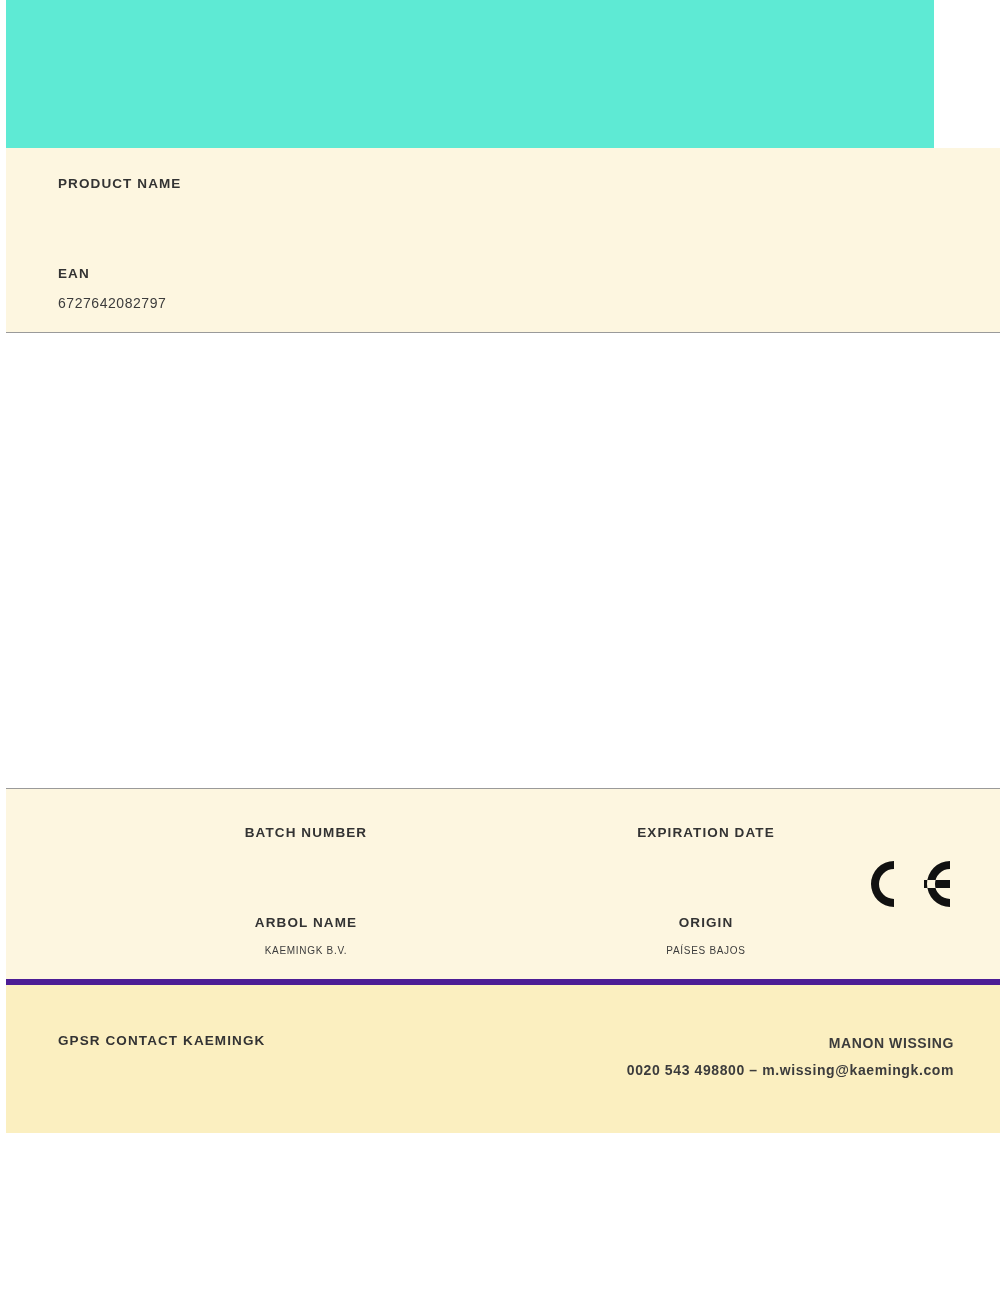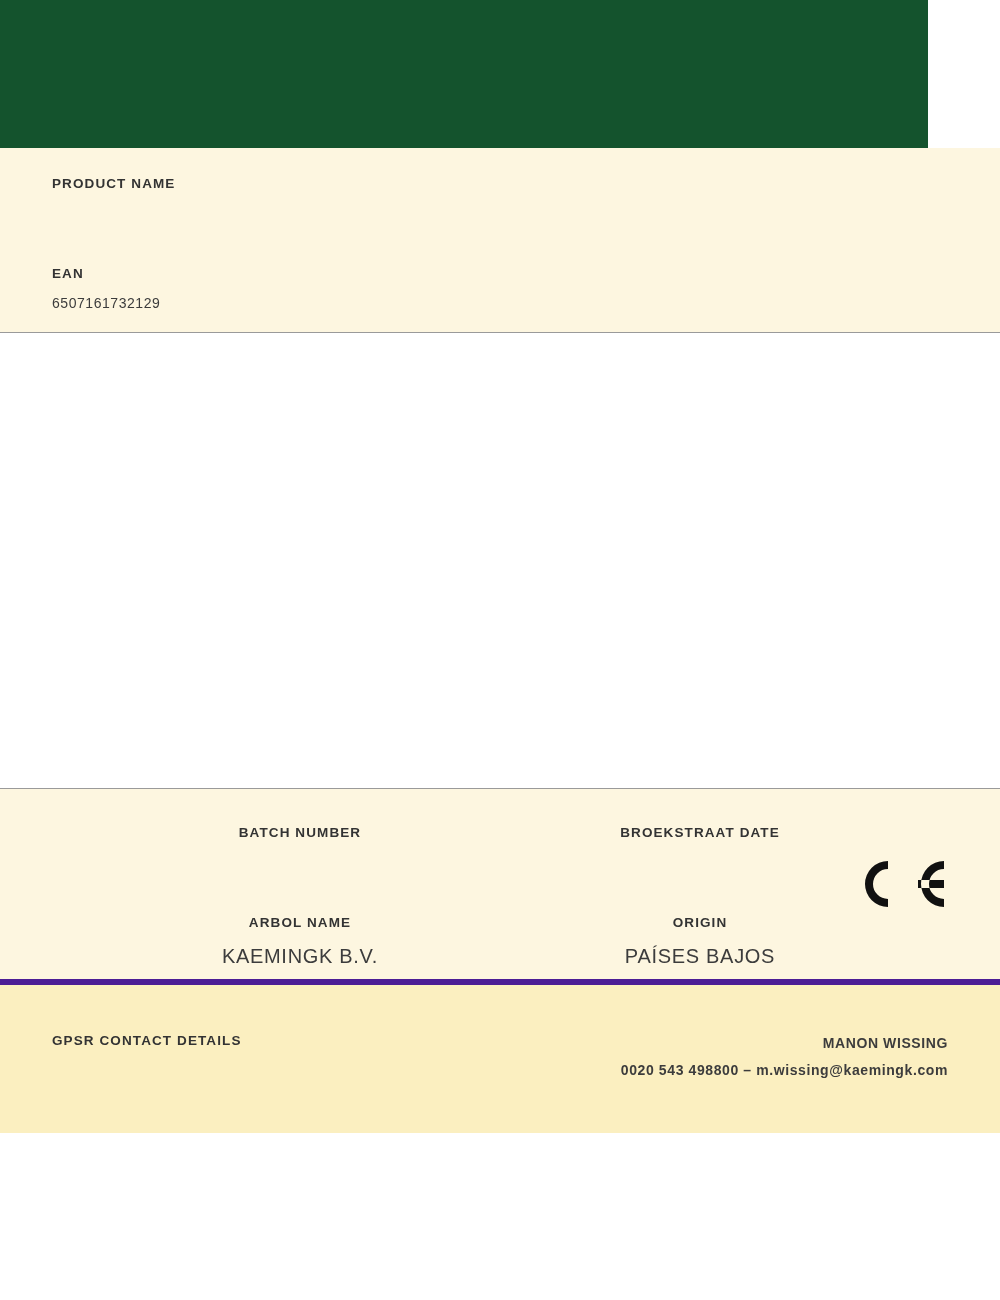--- a/index.html
+++ b/index.html
@@ -11,24 +11,24 @@
     width: 1000px;
     height: 1300px;
     position: relative;
     font-family: "Liberation Sans", sans-serif;
     color: #3b3b3b;
     overflow: hidden;
   }
 
   .page {
     position: absolute;
-    top: 0; left: 0;
+    top: 0; left: 6px;
     width: 928px;
     height: 1300px;
-    background: #14532d;
+    background: #5eead4;
   }
 
   
   .top-block {
     position: absolute;
     top: 148px;
     left: 0;
     width: 1000px;
     height: 185px;
     background: #fdf6e0;
@@ -93,21 +93,21 @@
   .mid-block .col-head {
     position: absolute;
     font-size: 13.5px;
     font-weight: 700;
     letter-spacing: 1.1px;
     color: #333333;
     text-align: center;
   }
   .mid-block .col-val {
     position: absolute;
-    font-size: 20px;
+    font-size: 10px;
     letter-spacing: 0.7px;
     color: #3c3c3c;
     text-align: center;
   }
   .batch-head { left: 150px; top: 36px; width: 300px; }
   .exp-head   { left: 550px; top: 36px; width: 300px; }
   .legal-head { left: 150px; top: 126px; width: 300px; }
   .origin-head{ left: 550px; top: 126px; width: 300px; }
   .legal-val  { left: 150px; top: 156px; width: 300px; }
   .origin-val { left: 550px; top: 156px; width: 300px; }
@@ -164,44 +164,44 @@
   }
 </style>
 </head>
 <body>
 
 <div class="page">
 
   <div class="top-block">
     <div class="field-label product-name-label">PRODUCT NAME</div>
     <div class="field-label ean-label">EAN</div>
-    <div class="field-value ean-value">6507161732129</div>
+    <div class="field-value ean-value">6727642082797</div>
   </div>
 
   <div class="mid-blank"></div>
 
   <div class="mid-block">
     <div class="col-head batch-head">BATCH NUMBER</div>
-    <div class="col-head exp-head">BROEKSTRAAT DATE</div>
+    <div class="col-head exp-head">EXPIRATION DATE</div>
     <div class="col-head legal-head">ARBOL NAME</div>
     <div class="col-head origin-head">ORIGIN</div>
     <div class="col-val legal-val">KAEMINGK B.V.</div>
     <div class="col-val origin-val">PAÍSES BAJOS</div>
 
     <svg class="ce-mark" viewBox="0 0 100 70">
       <path d="M44 35 a26 26 0 1 0 0 -0.001 Z" fill="none" stroke="#111" stroke-width="0"></path>
 
       <path d="M40 12 A23 23 0 1 0 40 58 L40 50 A15 15 0 1 1 40 20 Z" fill="#111111"></path>
 
       <path d="M96 12 A23 23 0 1 0 96 58 L96 50 A15 15 0 1 1 96 20 Z M70 31 L96 31 L96 39 L70 39 Z" fill="#111111"></path>
     </svg>
   </div>
 
   <div class="contact-block">
-    <div class="gpsr-label">GPSR CONTACT DETAILS</div>
+    <div class="gpsr-label">GPSR CONTACT KAEMINGK</div>
     <div class="contact-lines">
       <div>MANON WISSING</div>
       <div>0020 543 498800 – m.wissing@kaemingk.com</div>
     </div>
   </div>
 
   <div class="bottom-blank"></div>
 </div>
 
 </body></html>

